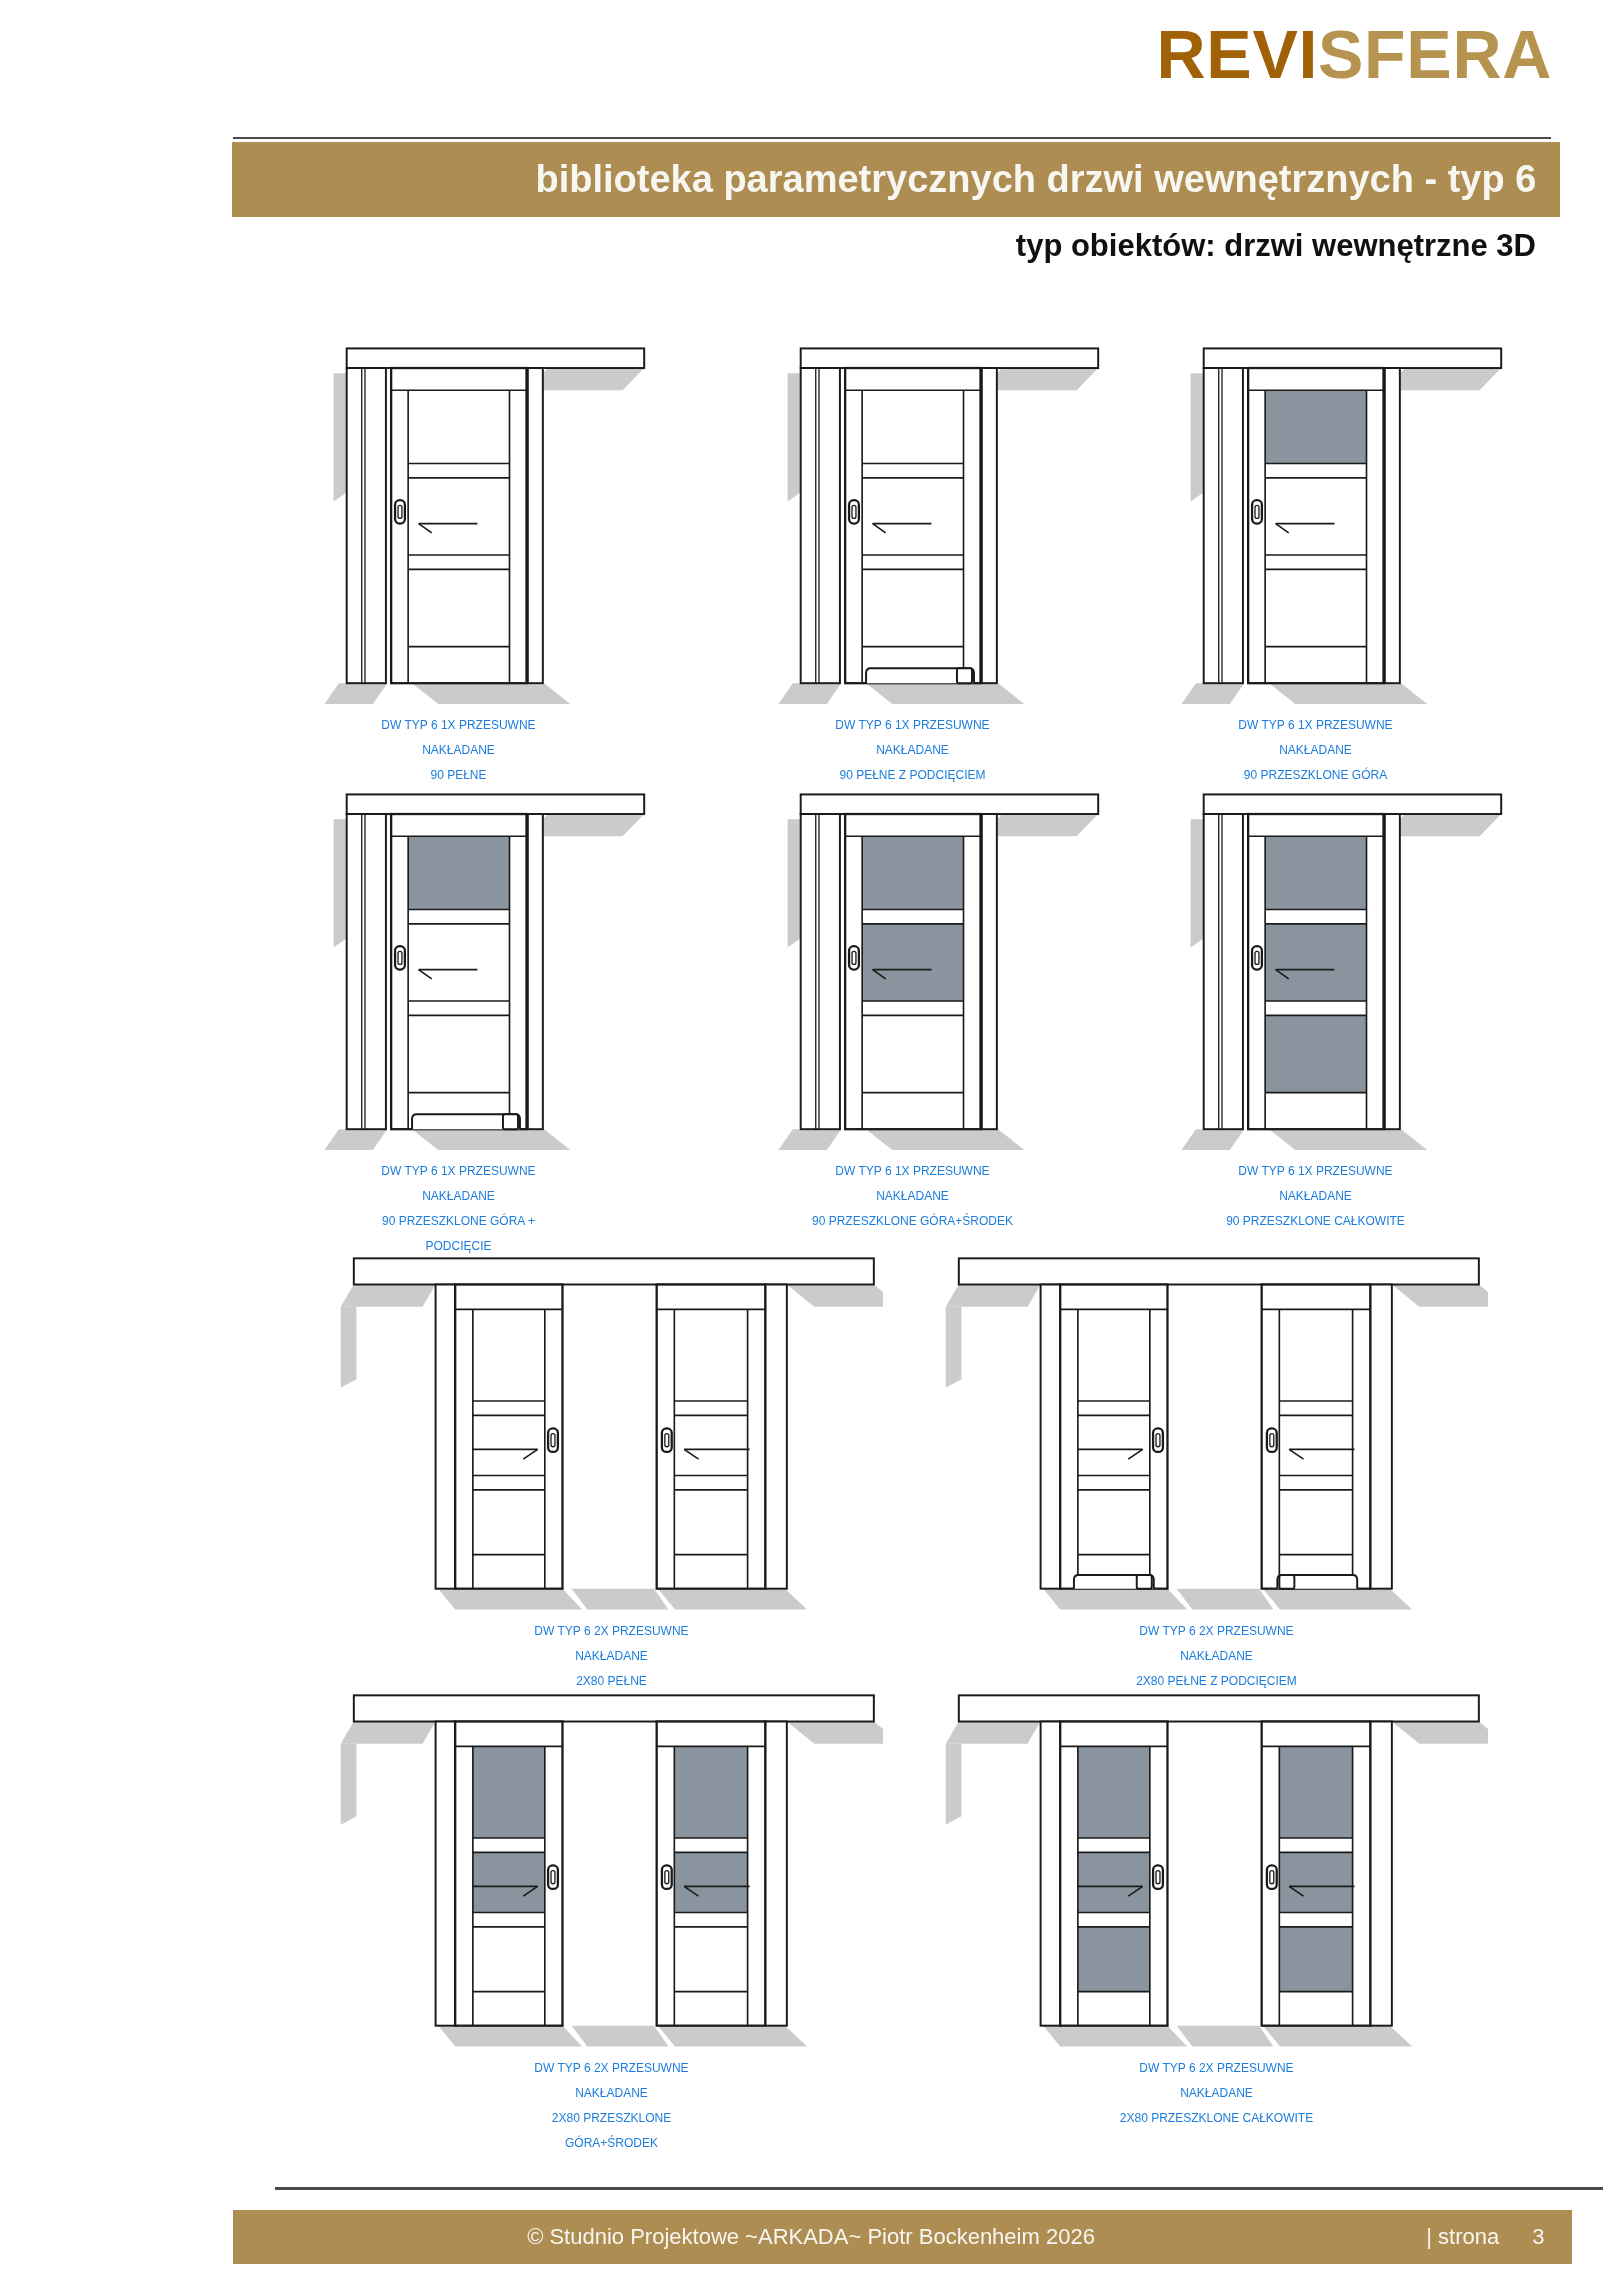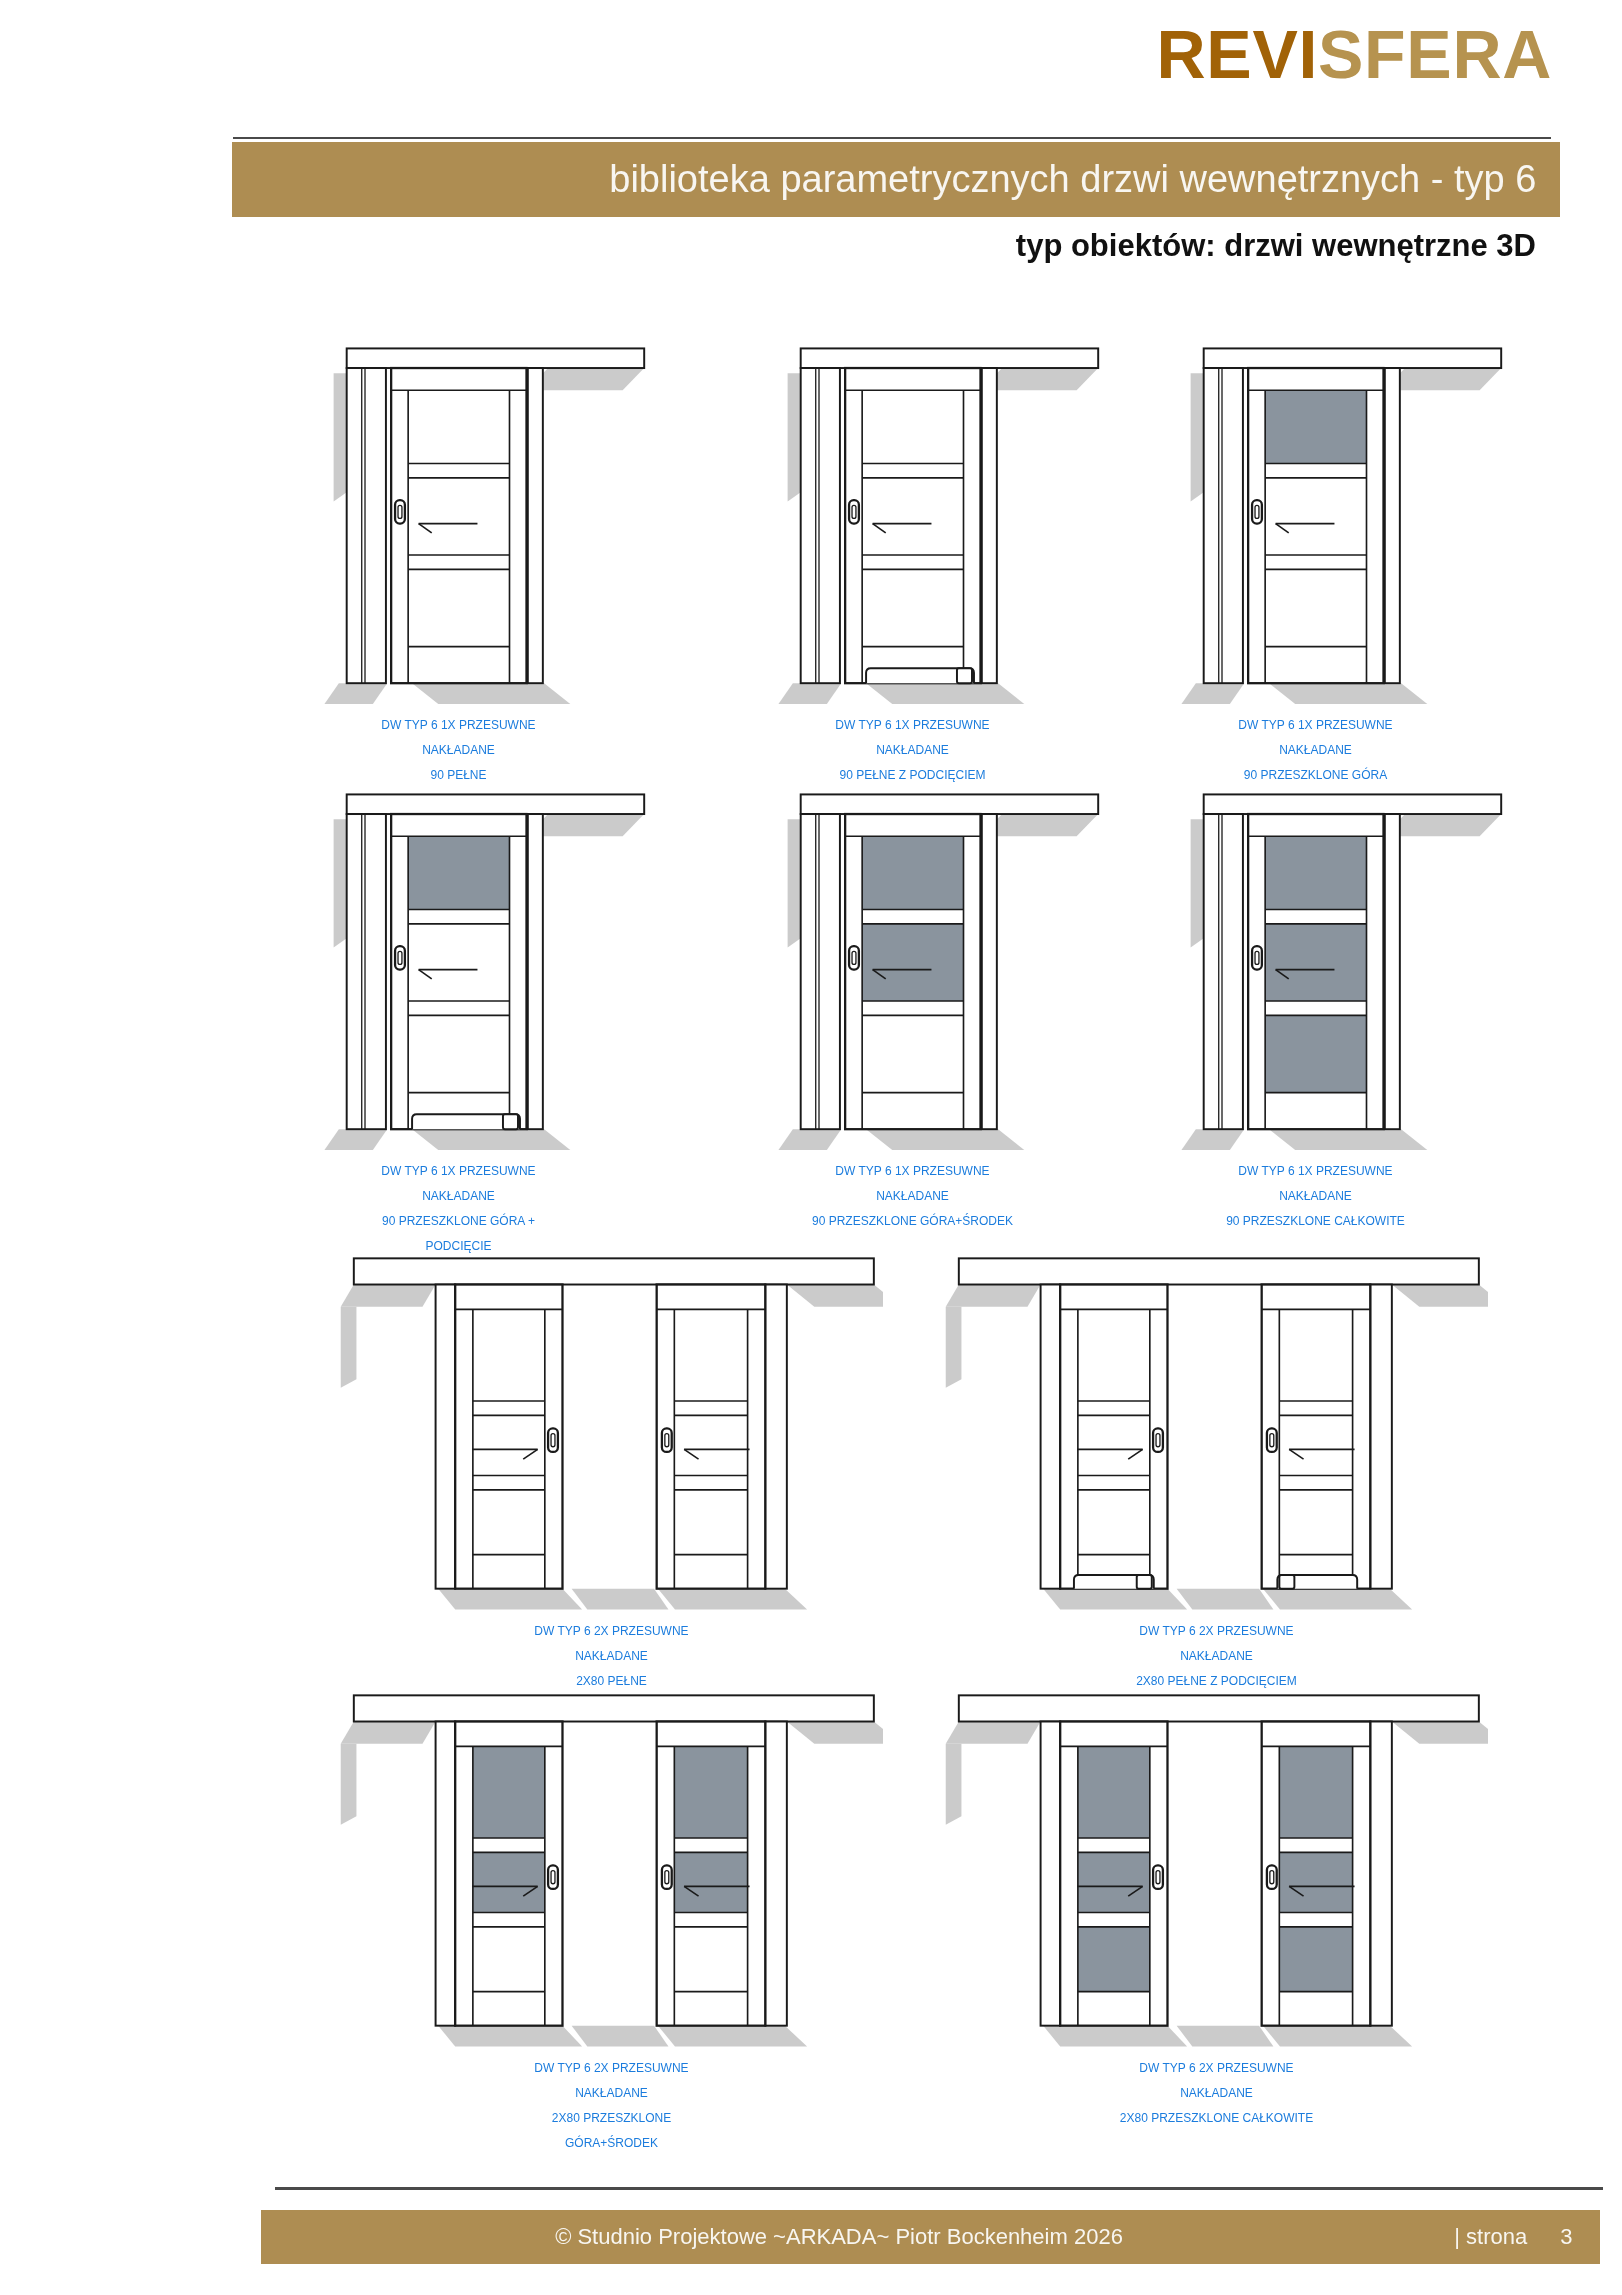--- a/index.html
+++ b/index.html
@@ -1,26 +1,26 @@
 <!DOCTYPE html>
 <html style="font-size:10.5px"><head>
 <meta charset="utf-8">
 <style>
   html,body{margin:0;padding:0;background:#ffffff;}
   body{width:1622px;height:2295px;position:relative;font-family:"Liberation Sans",sans-serif;overflow:hidden;}
   .logo{position:absolute;top:18.3px;right:70px;font-size:68px;line-height:73px;font-weight:bold;letter-spacing:0.7px;white-space:nowrap;}
   .logo .p1{color:#a16207;}
   .logo .p2{color:#b6934f;}
   .band{position:absolute;left:232px;top:142px;width:1328px;height:75px;background:#ae8d52;}
-  .band-inner{position:absolute;right:23.6px;top:0;height:75px;line-height:75px;color:#f8f6f1;font-weight:normal;font-size:38px;white-space:nowrap;}
+  .band-inner{position:absolute;right:23.6px;top:0;height:75px;line-height:75px;color:#f8f6f1;font-weight:bold;font-size:38px;white-space:nowrap;}
   .sepline{position:absolute;background:#4a4a4a;}
   .subtitle{position:absolute;top:228px;right:86px;font-size:31px;font-weight:bold;color:#111;white-space:nowrap;}
   .door-cell{position:absolute;}
   .door-caption{position:absolute;text-align:center;font-size:12px;line-height:25px;white-space:nowrap;}
-  .footer{position:absolute;left:233px;top:2210px;width:1339px;height:54px;background:#ae8d52;margin-left:28px;}
+  .footer{position:absolute;left:233px;top:2210px;width:1339px;height:54px;background:#ae8d52;}
   .footer .copy{position:absolute;left:578px;top:0;transform:translateX(-50%);line-height:54px;color:#f8f6f1;font-size:22px;white-space:nowrap;}
   .footer .pgroup{position:absolute;right:27.5px;top:0;line-height:54px;color:#f8f6f1;font-size:22px;white-space:nowrap;text-align:right;}
   .footer .pnum{margin-left:33px;}
   svg{display:block;}
 </style>
 </head>
 <body>
 
 <div class="logo"><span class="p1">REVI</span><span class="p2">SFERA</span></div>
 

